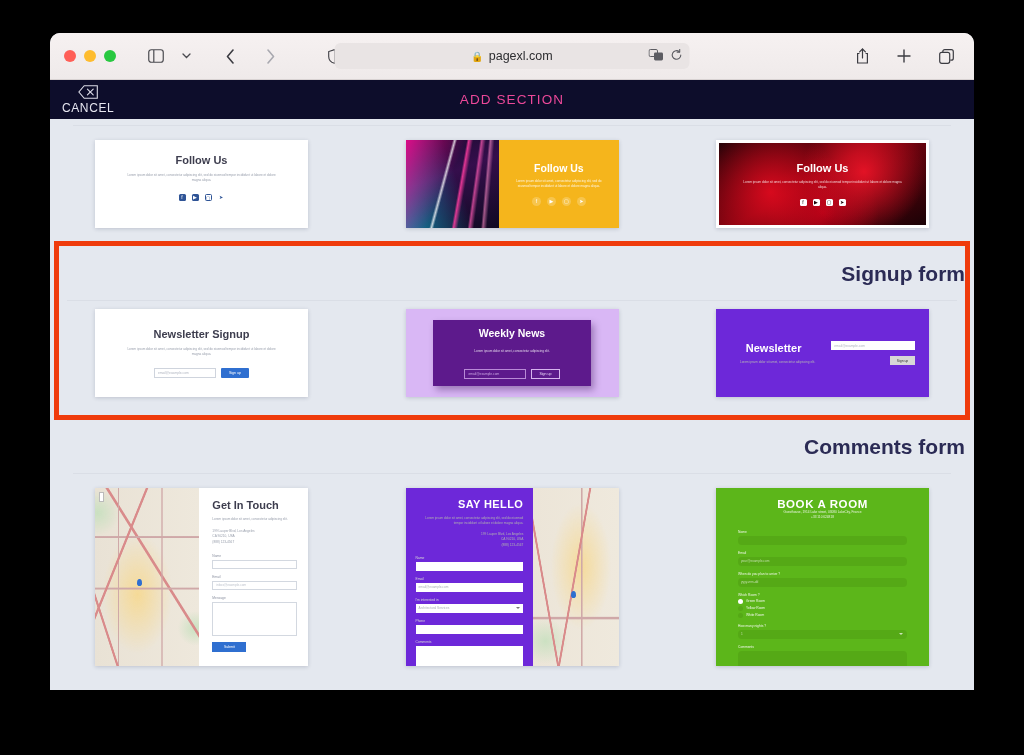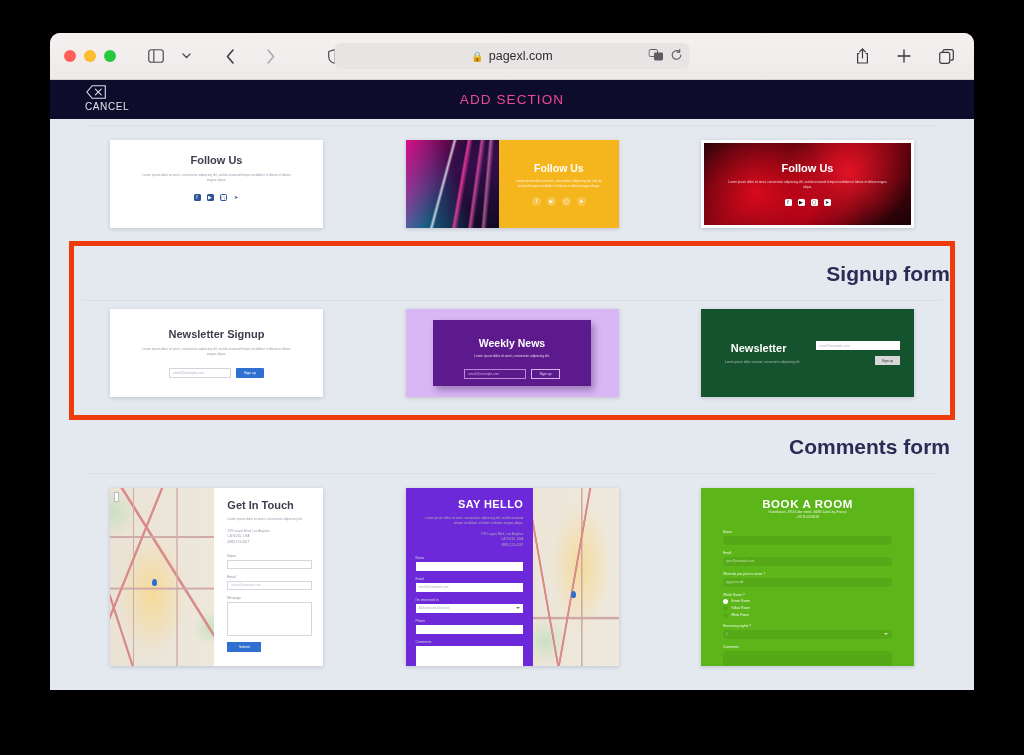--- a/index.html
+++ b/index.html
@@ -75,35 +75,35 @@
     position: relative;
   }
   .cancel {
     position: absolute; left: 12px; top: 4px;
     display: flex; flex-direction: column; align-items: center;
     color: #dcdce8;
     cursor: pointer;
   }
   .cancel .glyph { height: 15px; display:flex; align-items:center;}
   .cancel .lbl {
-    font-size: 10px; letter-spacing: .6px; margin-top: 2px; color:#e6e6f0;margin-left:23px;
+    font-size: 12px; letter-spacing: .6px; margin-top: 2px; color:#e6e6f0;
   }
   .appbar .title {
     width: 100%; text-align: center;
     color: #ec4899; font-size: 13.5px; letter-spacing: 1.1px;
   }
 
   
   .content {
     height: calc(657px - 47px - 39px);
     background: #e4e8ef;
     overflow: hidden;
     position: relative;
   }
-  .inner { padding: 0 24px; }
+  .inner { padding: 0 9px; }
 
   .hr { height: 1px; background: #dadee6; margin: 0 14px; }
 
   .section { position: relative; }
   .section-title {
     text-align: right;
     font-size: 21px;
     font-weight: bold;
     color: #2b2b55;
     padding: 16px 0 14px;
@@ -201,33 +201,33 @@
   .btn-blue{
     height:10px;padding:0 8px;background:#2f6fd0;color:#fff;
     font-size:3.6px;display:flex;align-items:center;justify-content:center;border-radius:1px;
   }
 
   
   .c-weekly{background:#d9b7f5;display:flex;align-items:center;justify-content:center;}
   .c-weekly .panel{
     width:74%;height:74%;background:#5d1a8c;
     box-shadow:3px 4px 7px rgba(40,0,70,.35);
-    display:flex;flex-direction:column;align-items:center;justify-content:flex-end;
+    display:flex;flex-direction:column;align-items:center;justify-content:space-between;
     padding:7px 12px;
   }
   .c-weekly h3{color:#fff;font-size:10.5px;margin-bottom:5px;}
   .c-weekly .lorem{color:rgba(255,255,255,.8);margin-bottom:10px;}
   .c-weekly .inp{background:#5d1a8c;border-color:#b88ad6;color:#c9a5e2;}
   .btn-ghost{
     height:10px;padding:0 7px;border:1px solid #d6b4ee;color:#e6d2f5;
     font-size:3.6px;display:flex;align-items:center;justify-content:center;
   }
 
   
-  .c-news-black{background:#14532d;display:flex;align-items:center;padding:0 16px;gap:16px;}
+  .c-news-black{background:#6d28d9;display:flex;align-items:center;padding:0 16px;gap:16px;}
   .c-news-black .left{flex:0 0 auto;width:46%;}
   .c-news-black h3{color:#fff;font-size:11px;margin-bottom:6px;text-align:center;}
   .c-news-black .lorem{color:#b5b5b5;text-align:right;}
   .c-news-black .right{flex:1;display:flex;flex-direction:column;align-items:flex-end;gap:6px;}
   .c-news-black .inp{width:84px;height:9px;border:none;background:#fff;}
   .btn-light{
     height:9px;padding:0 7px;background:#d7d7d7;color:#333;
     font-size:3.4px;display:flex;align-items:center;justify-content:center;
   }
 

